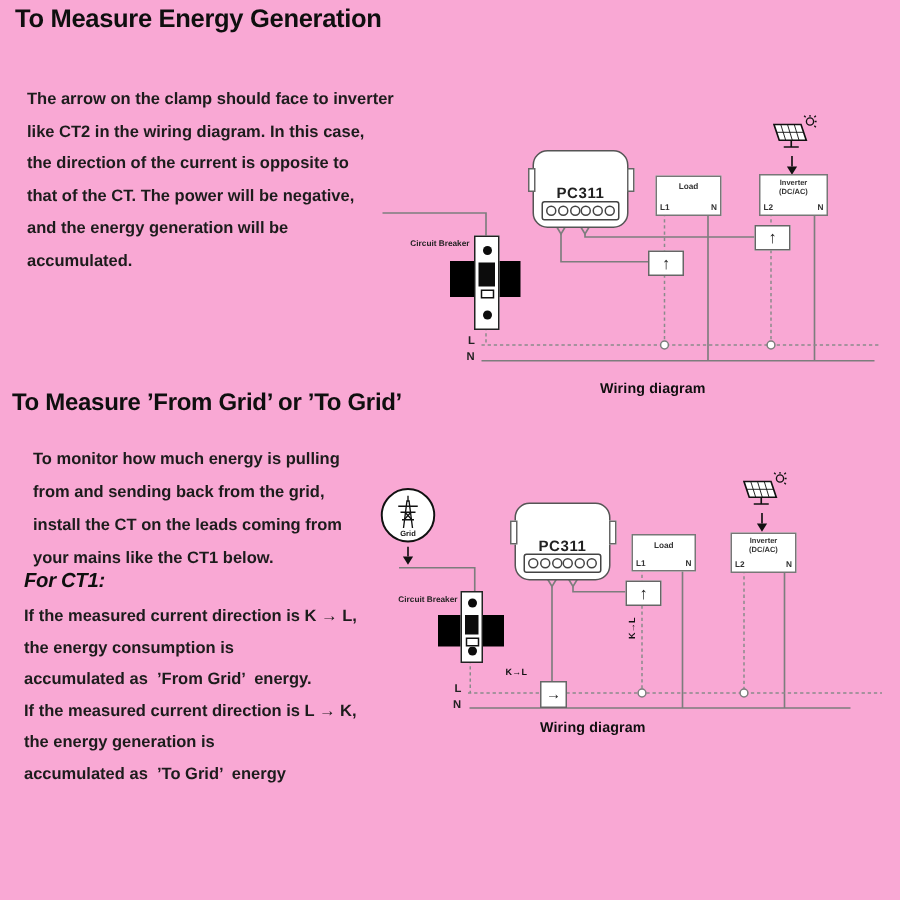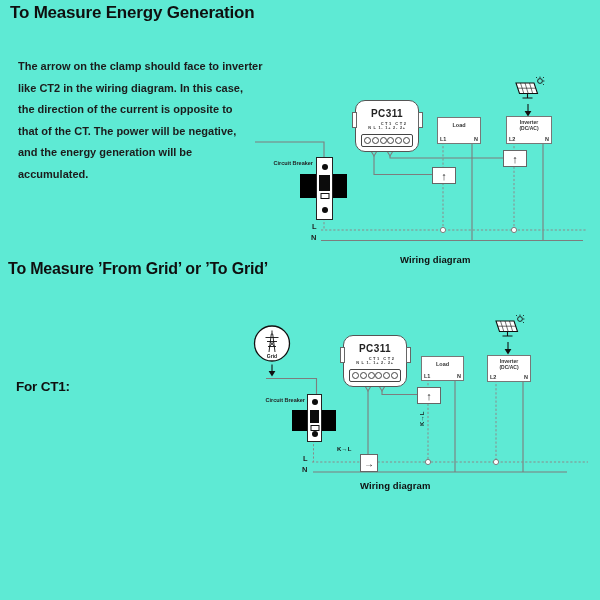--- a/index.html
+++ b/index.html
@@ -1,24 +1,24 @@
 <!DOCTYPE html>
 <html><head>
 <meta charset="utf-8">
 <style>
   html,body{margin:0;padding:0;background:#fff;}
-  .canvas{position:relative;width:600px;height:600px;background:#5eead4;overflow:hidden;
+  .canvas{position:relative;width:600px;height:600px;background:#f9a8d4;overflow:hidden;
           font-family:"Liberation Sans",sans-serif;color:#111;}
   .abs{position:absolute;}
   .h1{font-weight:700;color:#0f0f0f;letter-spacing:-0.2px;}
   .bodytx{font-weight:700;color:#1c1c1c;white-space:pre-wrap;}
   .svglayer{left:0;top:0;z-index:0;}
   
   .pc311{border:1.3px solid #555;border-radius:10px;background:#fff;width:62px;height:50px;z-index:2;}
-  .pc311 .ttl{font-size:10px;font-weight:700;text-align:center;margin-top:7px;letter-spacing:.4px;color:#222;}
+  .pc311 .ttl{font-size:10px;font-weight:700;text-align:center;margin-top:23px;letter-spacing:.4px;color:#222;}
   .trow1{font-size:4px;font-weight:700;text-align:center;color:#333;margin-top:1.5px;padding-left:14px;letter-spacing:1.5px;}
   .trow2{font-size:3.8px;font-weight:700;text-align:center;color:#333;letter-spacing:.8px;}
   .tstrip{position:absolute;left:5px;right:5px;bottom:4px;height:11px;border:1px solid #444;border-radius:2px;
           display:flex;align-items:center;justify-content:space-around;padding:0 2px;background:#fff;}
   .tcirc{width:5px;height:5px;border:1px solid #444;border-radius:50%;background:#fff;}
   .tab{position:absolute;width:3px;height:14px;border:1px solid #666;background:#fff;top:11px;}
   .tab.l{left:-4.5px;} .tab.r{right:-4.5px;}
   
   .obox{border:1px solid #777;background:#fff;z-index:2;}
   .obox .bt{font-size:5.5px;font-weight:700;color:#333;text-align:center;margin-top:4px;line-height:6px;}
@@ -136,21 +136,31 @@
       <span class="notch" style="top:35px;"></span>
     </div>
     <div class="abs tlabel" style="left:233px;top:160px;width:80px;text-align:right;">Circuit Breaker</div>
 
     <span class="abs lnlab" style="left:312px;top:222px;">L</span>
     <span class="abs lnlab" style="left:311px;top:233px;">N</span>
     <div class="abs cap" style="left:400px;top:254px;width:100px;">Wiring diagram</div>
   </div>
 
   <div class="abs h1" style="left:8px;top:260px;font-size:16px;text-align:right;">To Measure ’From Grid’ or ’To Grid’</div>
-  <div class="abs h1" style="left:16px;top:379px;font-size:13.5px;">For CT1:</div>
+  <div class="abs bodytx" style="left:22px;top:295px;width:260px;font-size:11px;line-height:22px;">To monitor how much energy is pulling
+from and sending back from the grid,
+install the CT on the leads coming from
+your mains like the CT1 below.</div>
+  <div class="abs h1" style="left:16px;top:379px;font-size:13.5px;font-style:italic;">For CT1:</div>
+  <div class="abs bodytx" style="left:16px;top:401px;width:330px;font-size:11px;line-height:21px;">If the measured current direction is K → L,
+the energy consumption is
+accumulated as  ’From Grid’  energy.
+If the measured current direction is L → K,
+the energy generation is
+accumulated as  ’To Grid’  energy</div>
 
   <div class="abs" style="left:0;top:0;width:600px;height:600px;">
     <svg class="abs svglayer" width="600" height="600" viewBox="0 0 600 600">
       <g stroke="#7d7d7d" stroke-width="1.1" fill="none">
         <polyline points="266,378.5 316.5,378.5 316.5,394"></polyline>
         <line x1="368" y1="391" x2="368" y2="454"></line>
         <polyline points="382,391 382,394.5 417,394.5"></polyline>
         <line x1="455" y1="379" x2="455" y2="472"></line>
         <line x1="523" y1="380" x2="523" y2="472"></line>
         <line x1="313" y1="472" x2="567" y2="472"></line>

